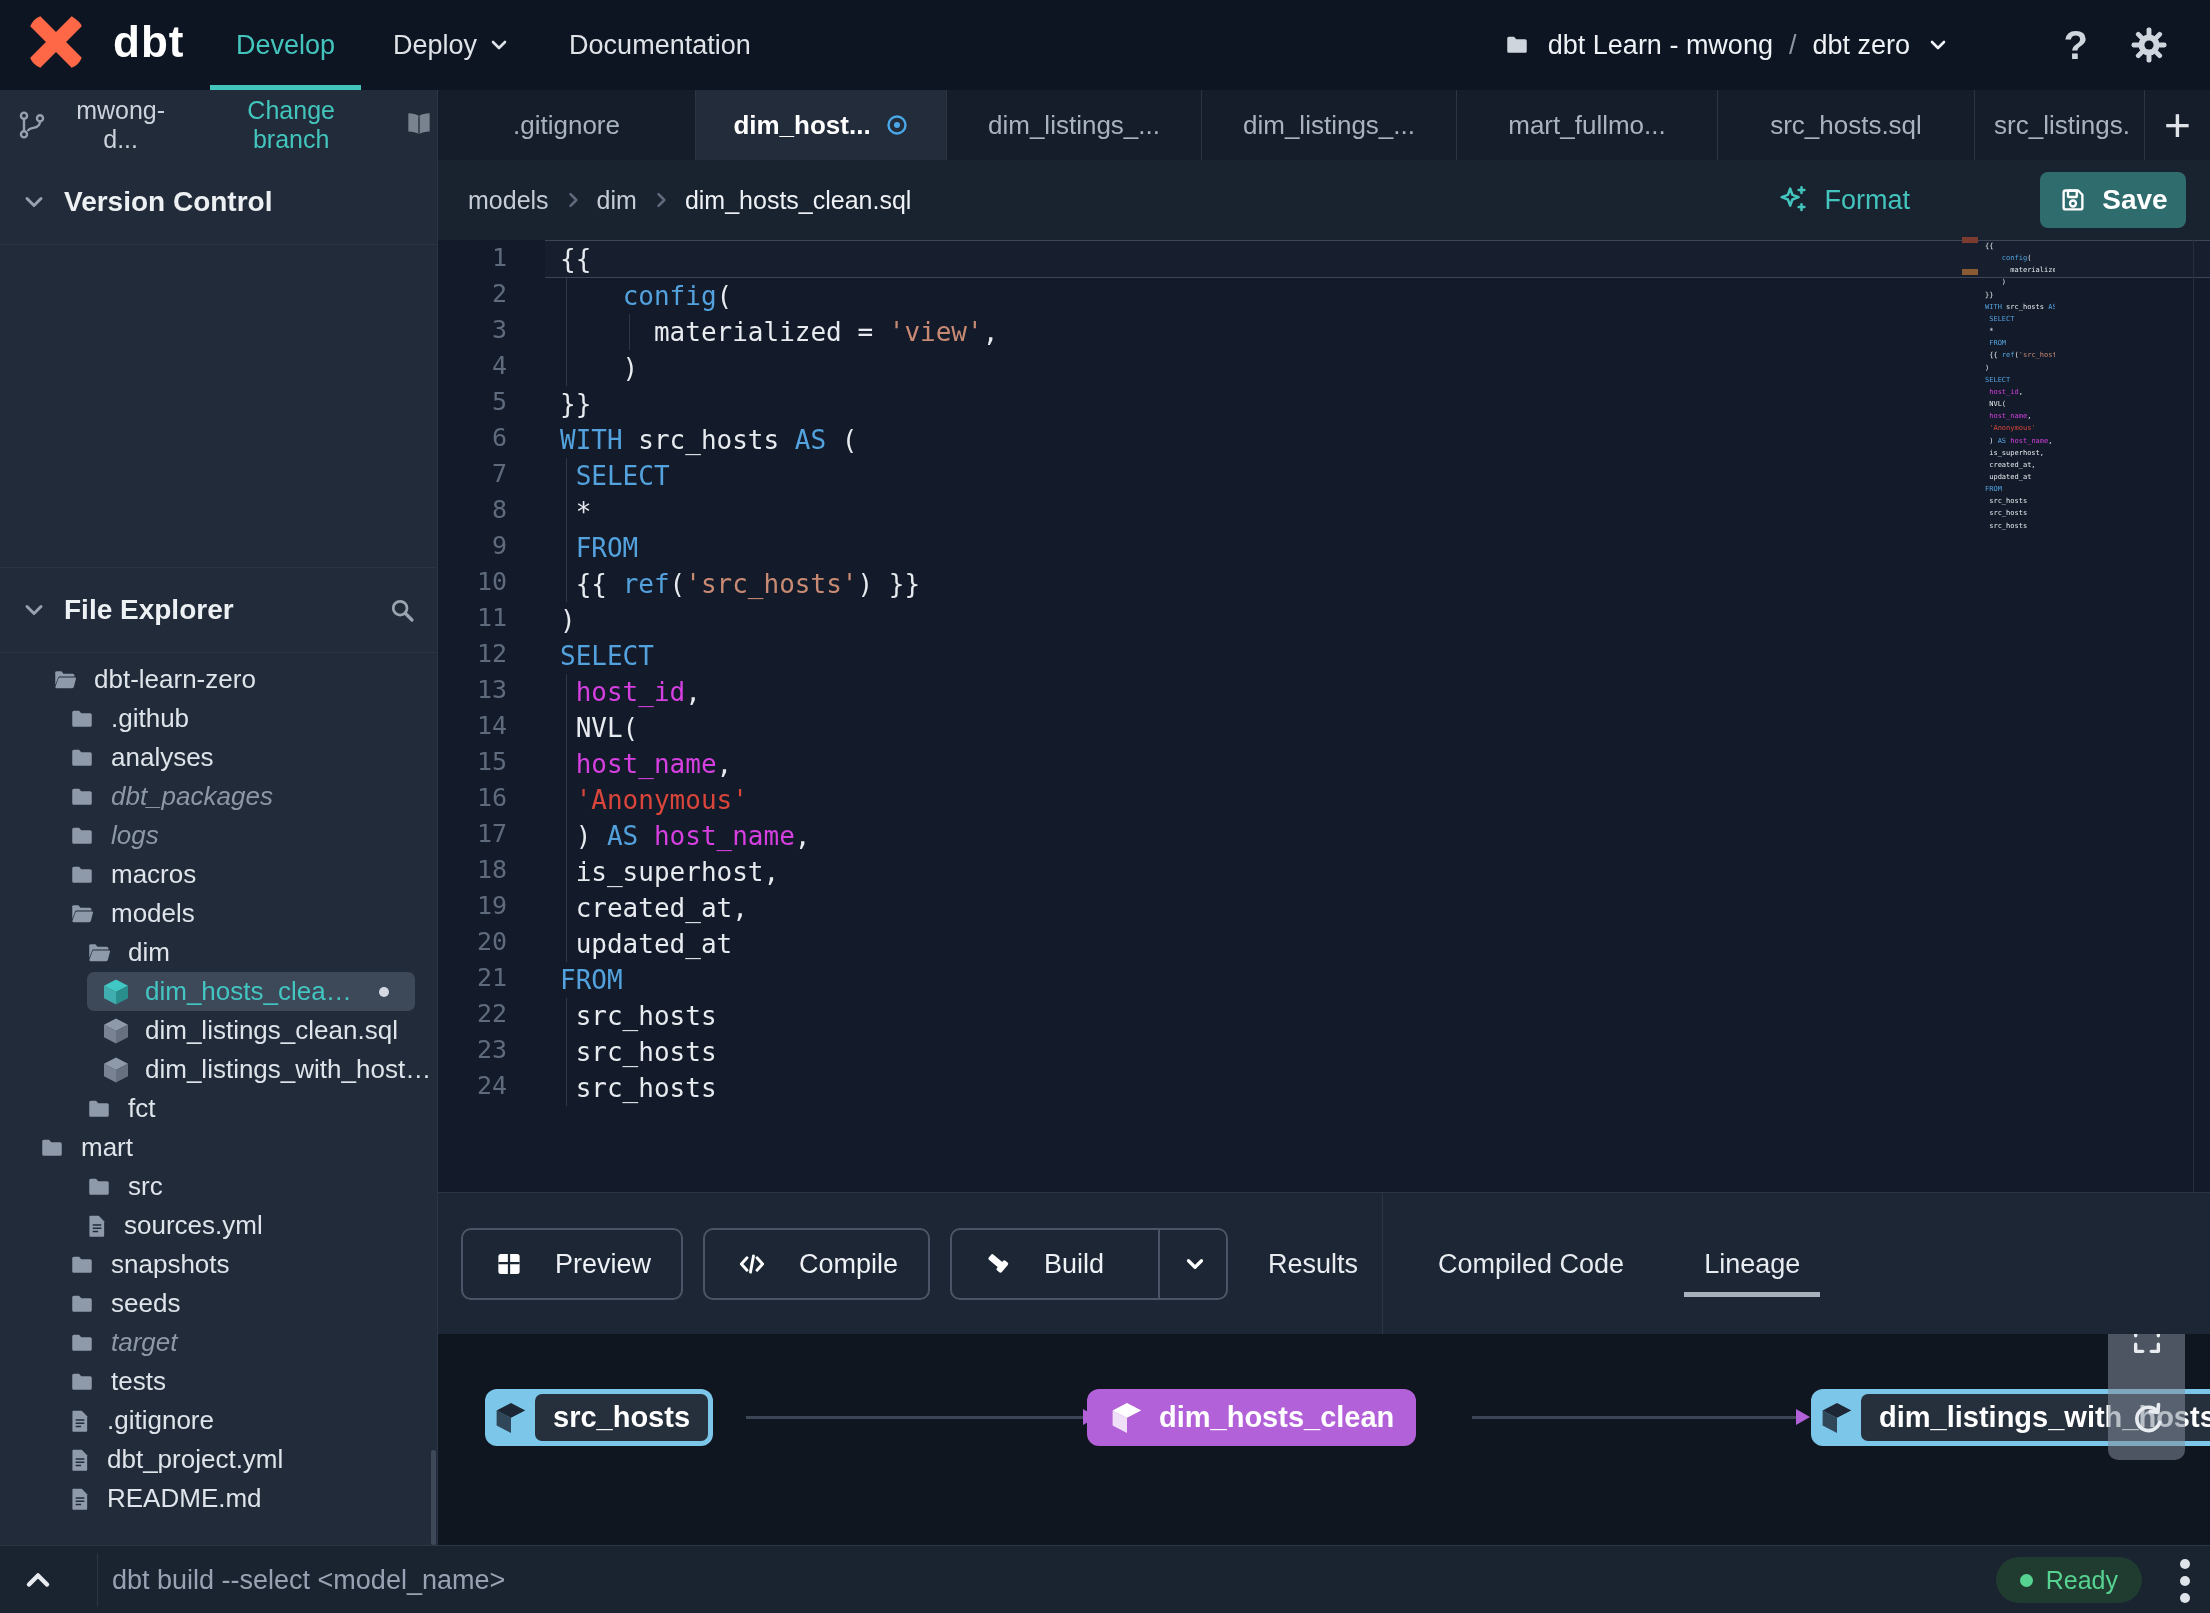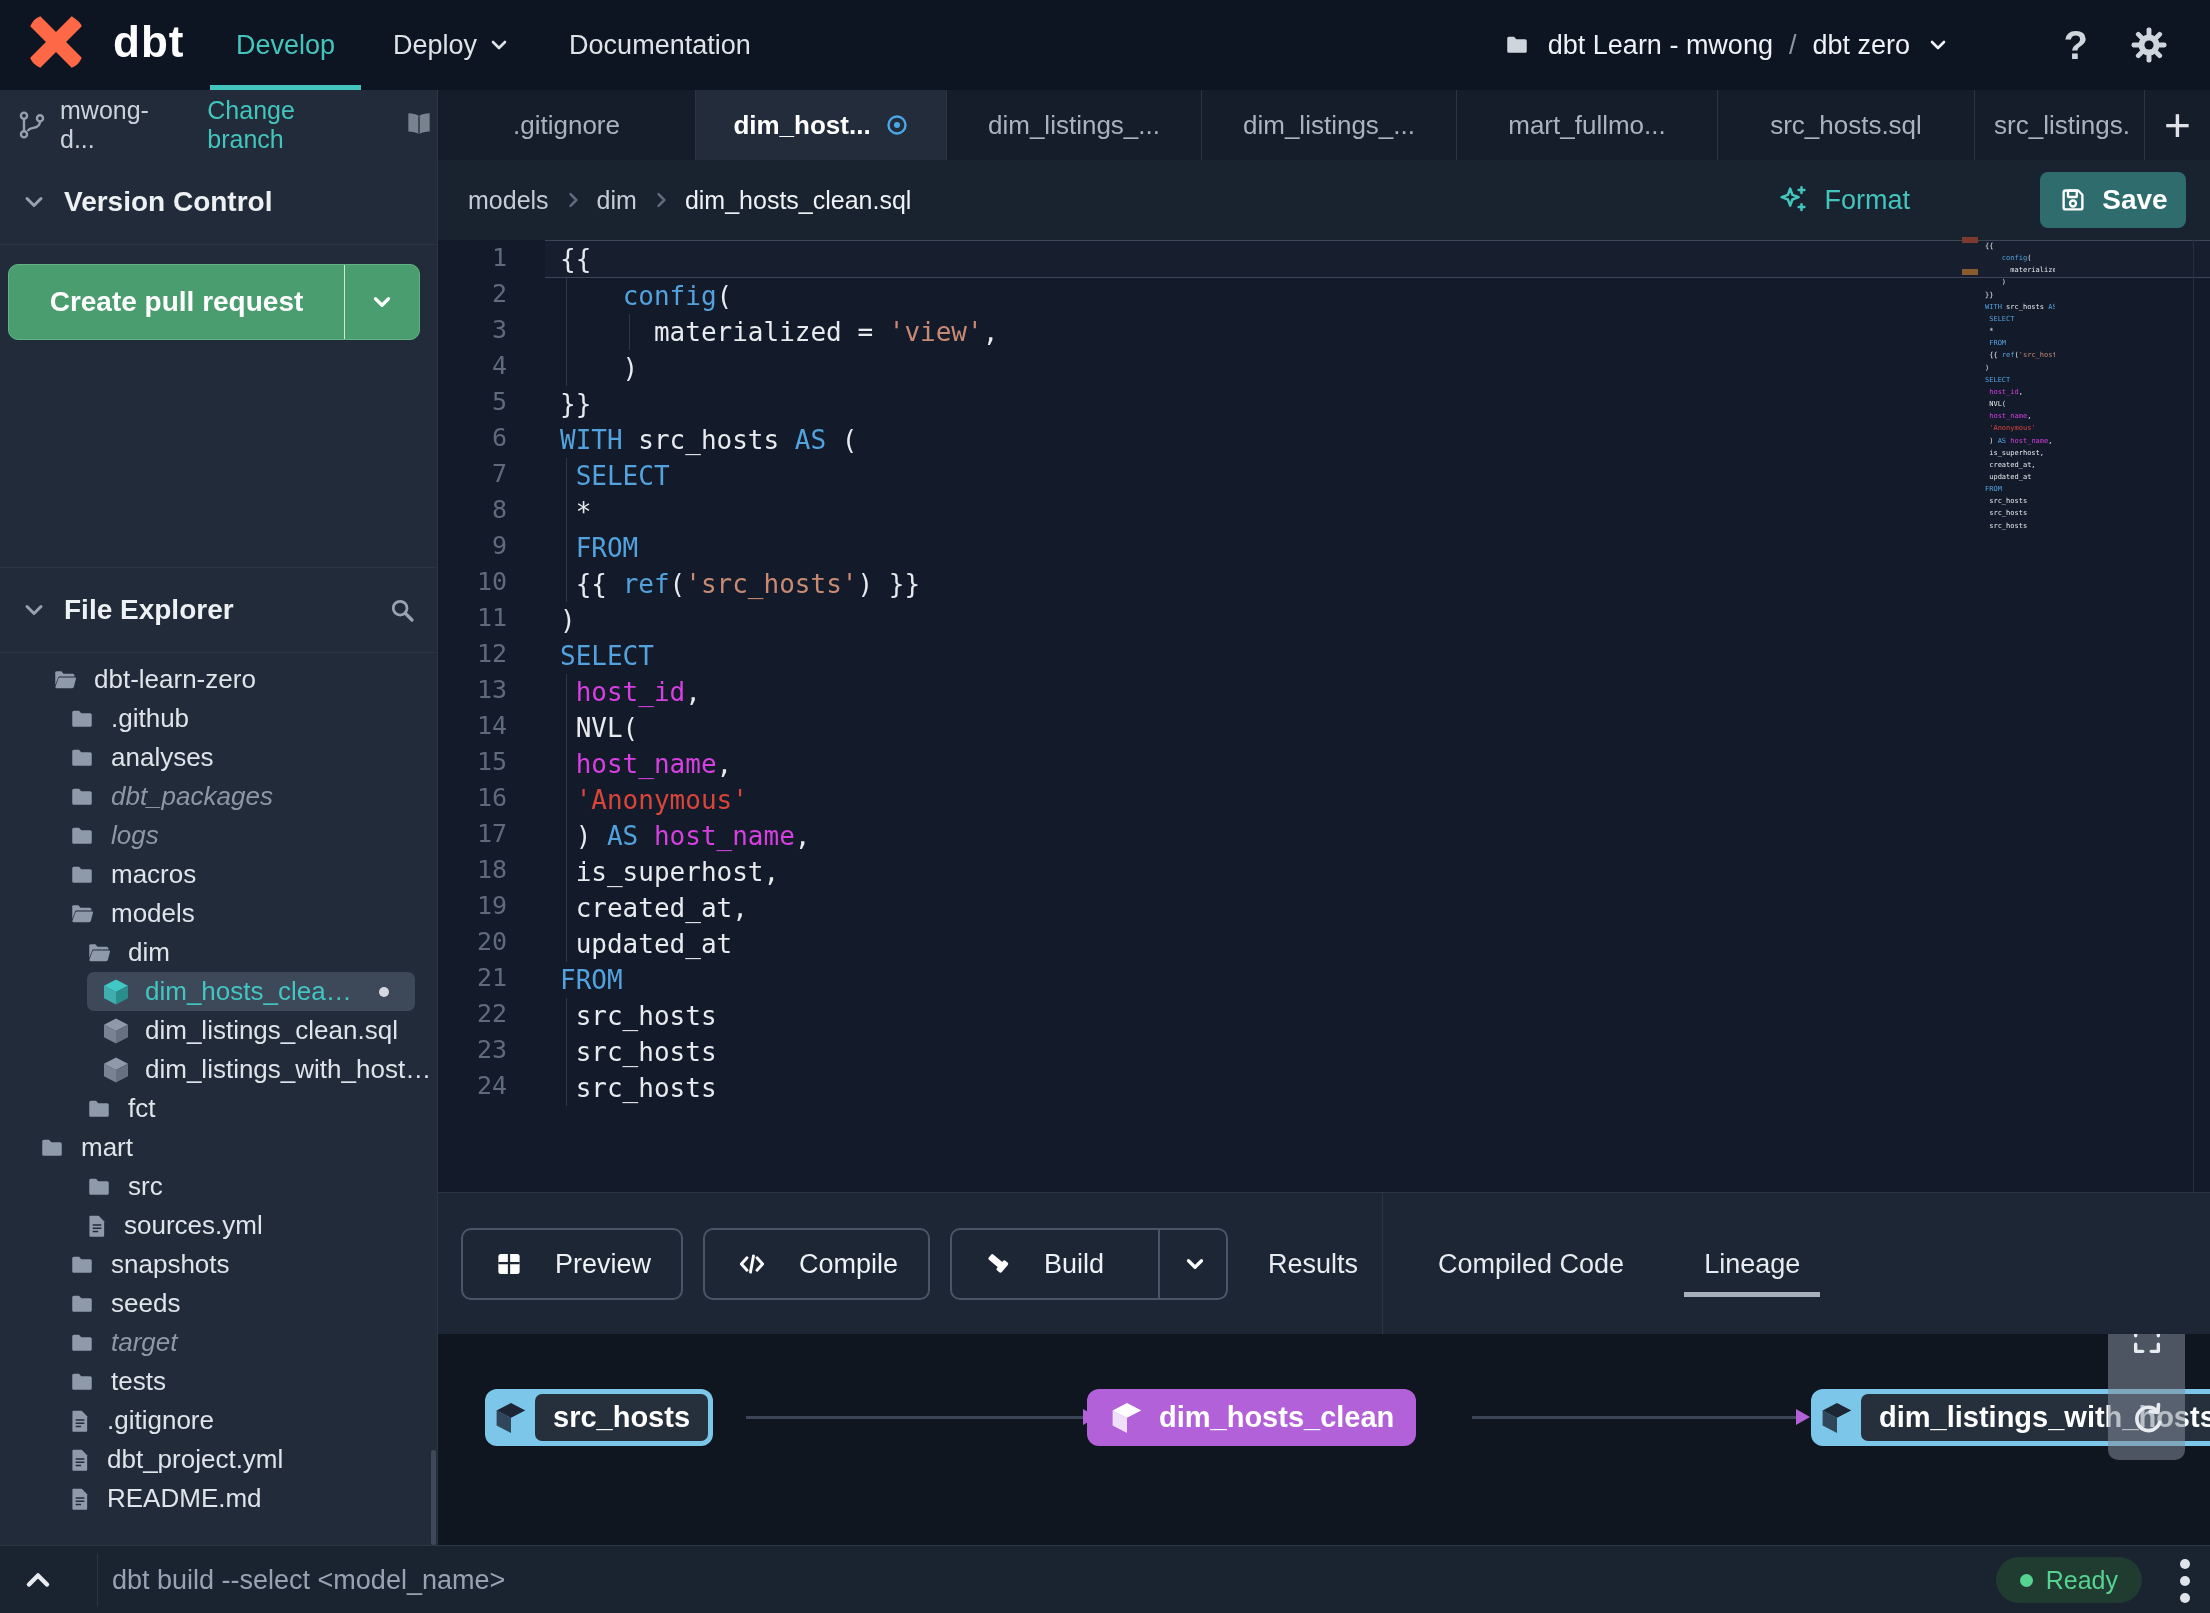--- a/index.html
+++ b/index.html
@@ -12,21 +12,21 @@
   .navitems{position:absolute;left:236px;top:0;height:90px;display:flex;align-items:center;gap:58px;}
   .nav-item{display:flex;align-items:center;gap:10px;font-size:27px;color:#dfe3e8;position:relative;height:90px;line-height:90px;cursor:default;}
   .nav-item.active{color:#43c5bd;}
   .nav-item.active::after{content:"";position:absolute;left:-26px;right:-26px;bottom:0;height:5px;background:#43c5bd;}
   .proj{position:absolute;right:260px;top:0;height:90px;display:flex;align-items:center;gap:16px;font-size:27px;color:#eef1f5;}
   .proj .sep{color:#8c96a5;}
   .topicons{position:absolute;right:40px;top:0;height:90px;display:flex;align-items:center;gap:40px;}
   .qmark{font-size:40px;font-weight:800;color:#cfd5dd;}
   
   .subbar-left{position:absolute;left:0;top:90px;width:437px;height:70px;background:#212b39;
-               border-bottom:1px solid #2b3544;border-right:1px solid #2b3544;display:flex;align-items:center;}
+               border-bottom:1px solid #2b3544;border-right:1px solid #2b3544;display:flex;align-items:center;text-align:center;}
   .branch-name{font-size:25px;color:#ccd2db;margin-left:12px;}
   .branch-action{font-size:25px;color:#43c5bd;margin-left:26px;}
   .bookwrap{margin-left:26px;display:flex;}
   .tabstrip{position:absolute;left:438px;top:90px;width:1772px;height:70px;background:#151d2a;display:flex;overflow:hidden;}
   .tab{flex:0 0 auto;height:70px;display:flex;align-items:center;justify-content:center;gap:14px;
        font-size:26px;color:#a9b2bf;border-right:1px solid #2a3442;white-space:nowrap;overflow:hidden;}
   .tab.active{background:#222c3a;color:#fff;font-weight:bold;}
   .plus-zone{position:absolute;right:0;top:90px;width:65px;height:70px;display:flex;align-items:center;justify-content:center;
              font-size:46px;color:#dfe3e8;background:#151d2a;border-left:1px solid #2a3442;}
   
@@ -201,28 +201,20 @@
       </div>
     </div>
   <div class="plus-zone">+</div>
 
   <div class="sidebar">
     <div class="section-head">
       <svg width="28" height="28" viewBox="0 0 24 24">
           <path d="M6 9l6 6 6-6" fill="none" stroke="#97a1ae" stroke-width="2.6" stroke-linecap="round" stroke-linejoin="round"></path>
         </svg>
       <span class="section-title">Version Control</span>
-    </div>
-    <div class="prbtn">
-      <span class="main">Create pull request</span>
-      <span class="drop">
-        <svg width="26" height="26" viewBox="0 0 24 24">
-            <path d="M6 9l6 6 6-6" fill="none" stroke="#fff" stroke-width="3" stroke-linecap="round" stroke-linejoin="round"></path>
-          </svg>
-      </span>
     </div>
     <div class="fe-head">
       <div class="section-head">
         <svg width="28" height="28" viewBox="0 0 24 24">
             <path d="M6 9l6 6 6-6" fill="none" stroke="#97a1ae" stroke-width="2.6" stroke-linecap="round" stroke-linejoin="round"></path>
           </svg>
         <span class="section-title">File Explorer</span>
         <svg width="30" height="30" viewBox="0 0 24 24">
             <circle cx="10.5" cy="10.5" r="5.5" fill="none" stroke="#9aa4b0" stroke-width="2.2"></circle>
             <path d="M14.6 14.6L20 20" stroke="#9aa4b0" stroke-width="2.6" stroke-linecap="round"></path>

